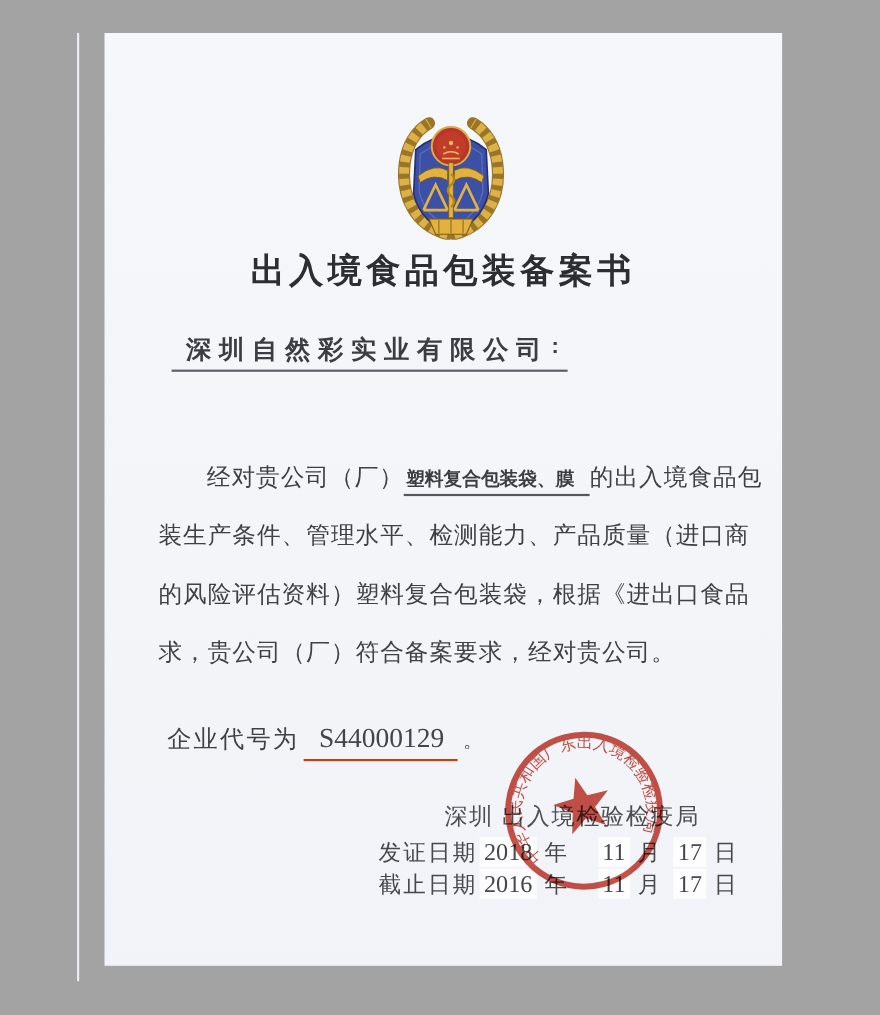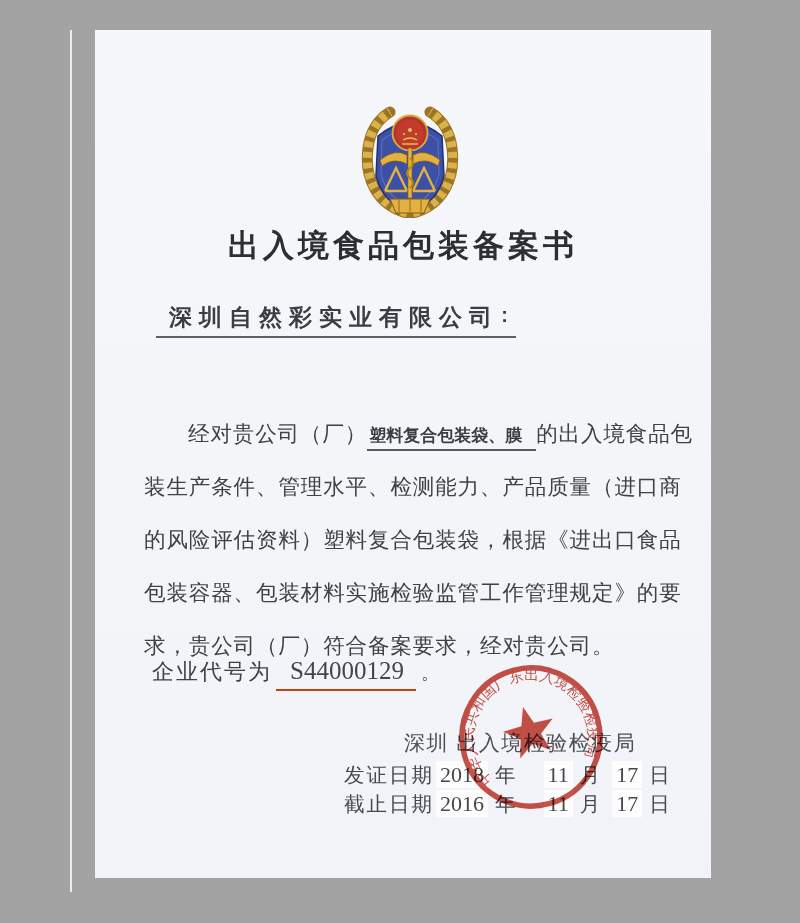--- a/index.html
+++ b/index.html
@@ -94,21 +94,20 @@
     <span class="company-name">深圳自然彩实业有限公司</span>
     <span class="company-colon">:</span>
   </div>
 
   <div class="body-text">
     <div class="body-line indent">
       <span>经对贵公司（厂）</span><span class="insert-underlined">塑料复合包装袋、膜</span><span>的出入境食品包</span>
     </div>
     <div class="body-line">装生产条件、管理水平、检测能力、产品质量（进口商</div>
     <div class="body-line">的风险评估资料）塑料复合包装袋，根据《进出口食品</div>
-    <div class="body-line">包装容器、包装材料实施检验监管工作管理规定》的要</div>
     <div class="body-line">求，贵公司（厂）符合备案要求，经对贵公司。</div>
   </div>
 
   <div class="code-row">
     <span class="code-label">企业代号为</span><span class="code-value">S44000129</span><span class="code-period">。</span>
   </div>
 
   <div class="bureau-line">深圳 出入境检验检疫局</div>
 
   <div class="date-row issue">

